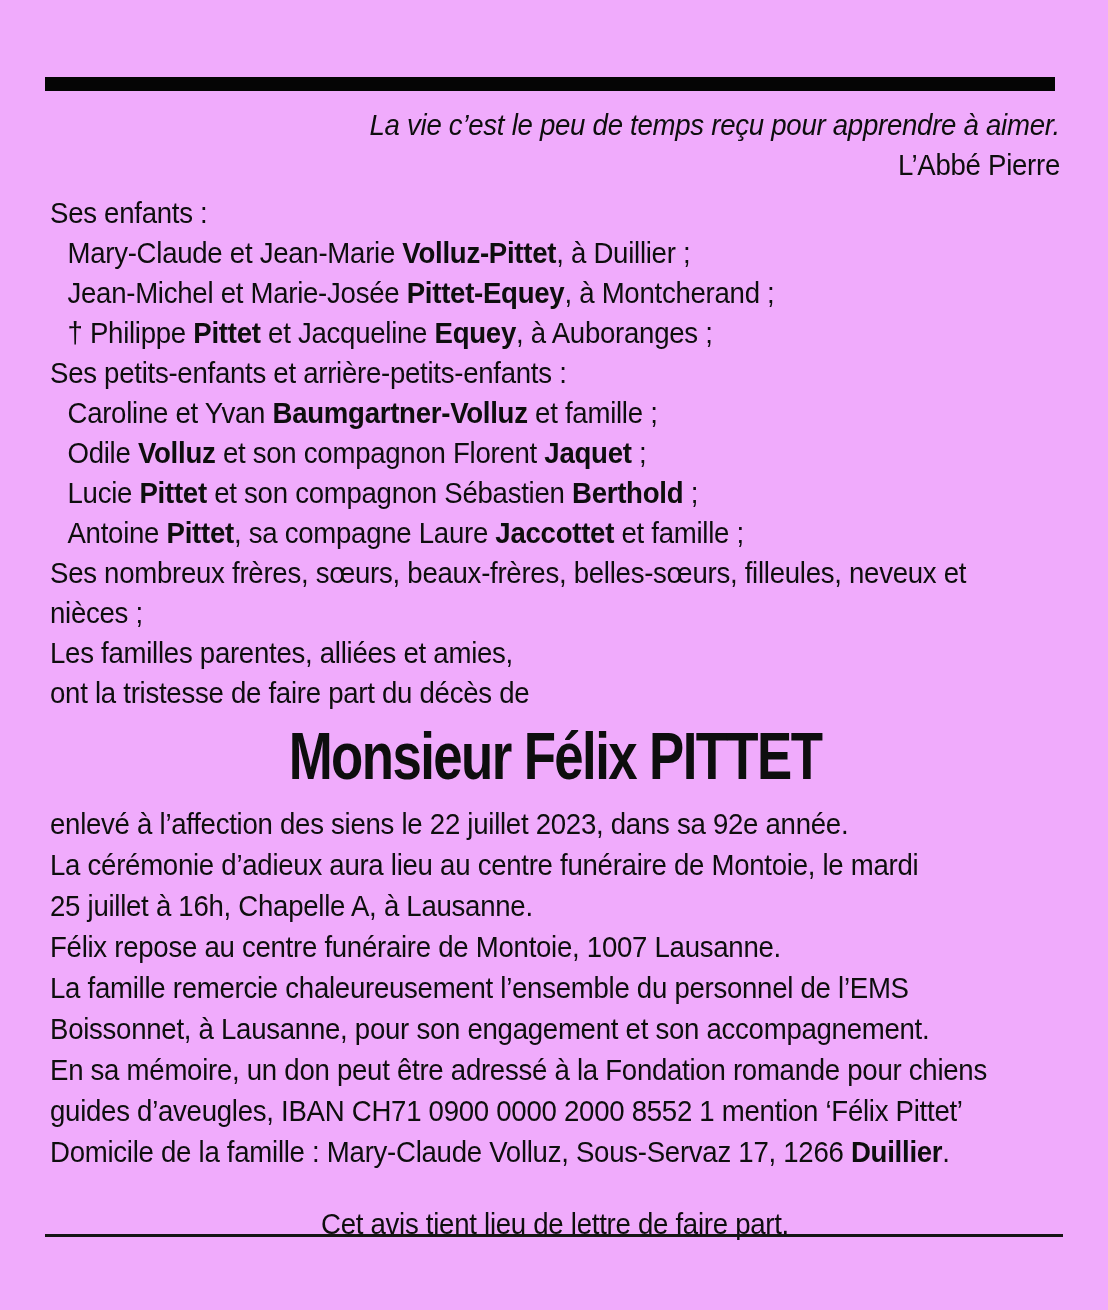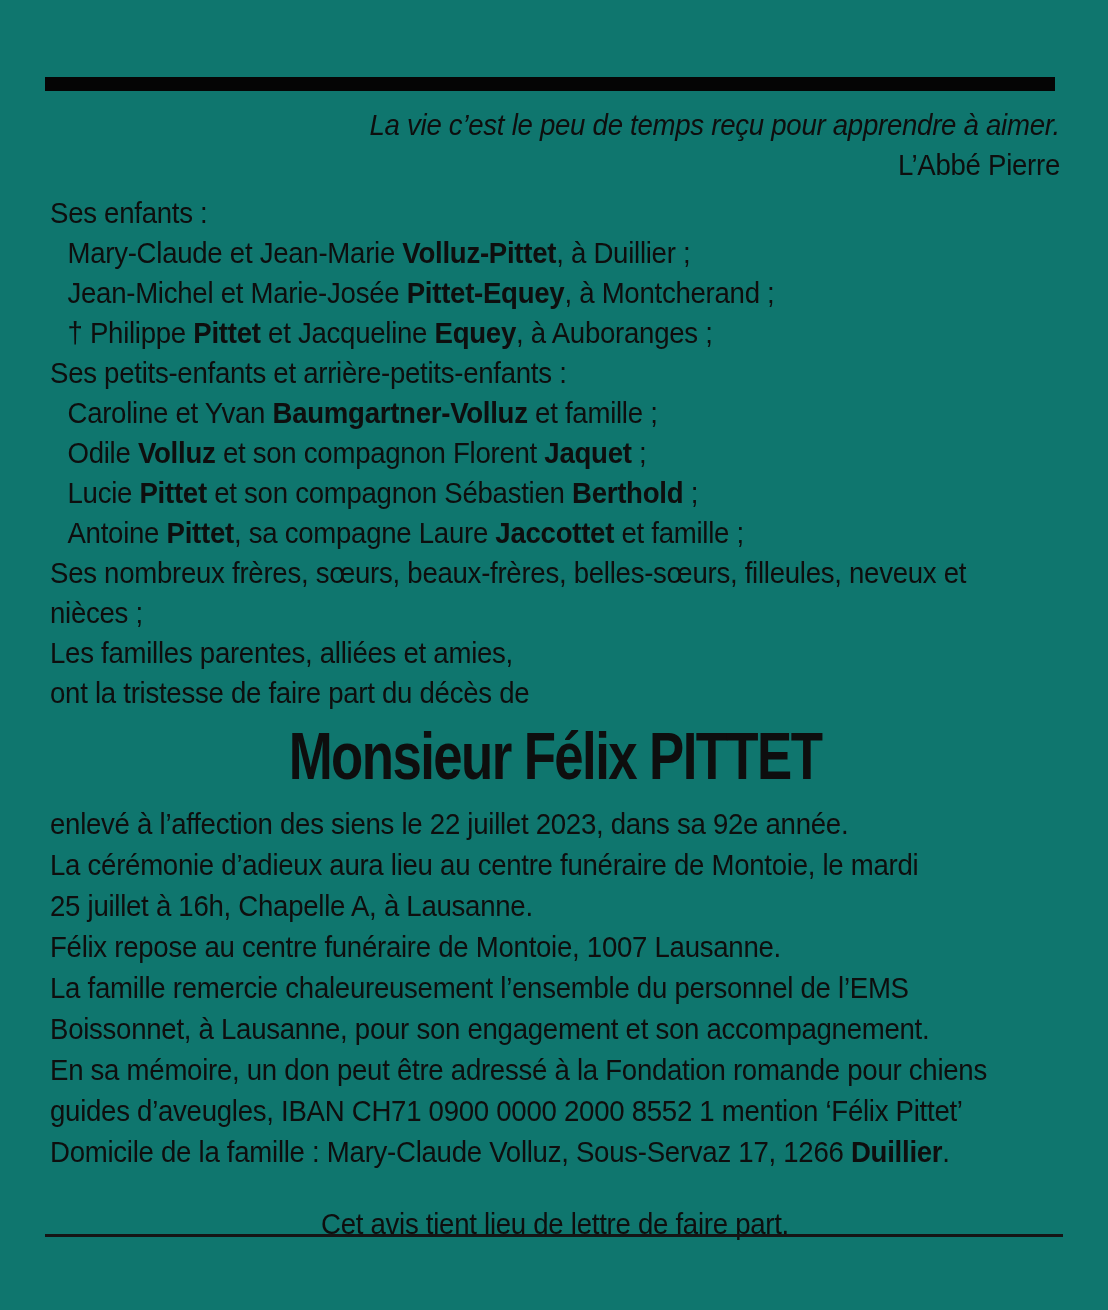--- a/index.html
+++ b/index.html
@@ -1,20 +1,20 @@
 <!DOCTYPE html>
 <html><head>
 <meta charset="utf-8">
 <style>
   html,body { margin:0; padding:0; background:#e8e8e8; }
   .page {
     position:relative;
     width:1108px; height:1310px;
     margin:0 auto;
-    background:#0f766e;
+    background:#f0abfc;
     color:#0e0e0e;
     font-family:"Liberation Sans", sans-serif;
     overflow:hidden;
   }
   .top-bar {
     position:absolute; left:45px; top:77px;
     width:1010px; height:14px;
     background:#050505;
   }
   .bottom-rule {

